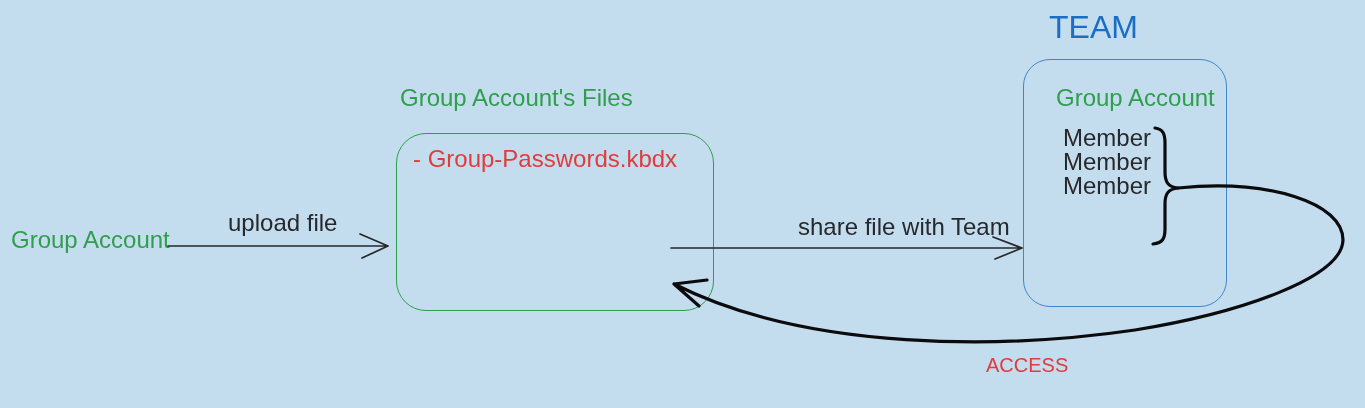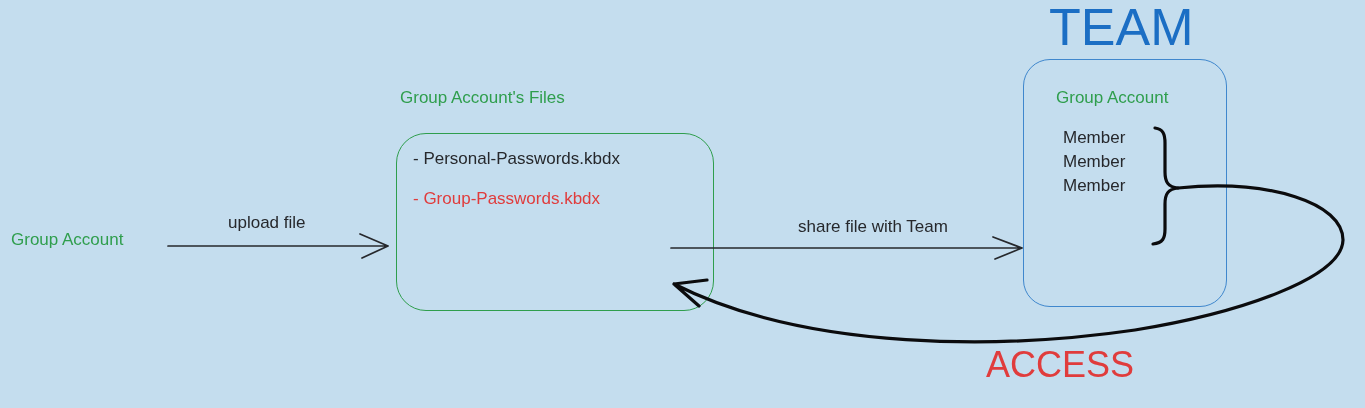--- a/index.html
+++ b/index.html
@@ -2,48 +2,47 @@
 <html style="--background: #c4ddee; --green: #2f9e4d; --blue-text: #1b6ec4; --blue-border: #3f87cd; --red: #e03c3c; --dark: #26282c;"><head>
 <meta charset="utf-8">
 <style>
   :root{
     --background:#c4ddee; --green:#2f9e4d; --blue-text:#1b6ec4;
     --blue-border:#3f87cd; --red:#e03c3c; --dark:#26282c;
   }
   html,body{margin:0;padding:0;}
   body{background:var(--background);font-family:"Liberation Sans","DejaVu Sans",sans-serif;}
   .canvas{position:relative;width:1365px;height:408px;background:var(--background);overflow:hidden;}
-  .txt{position:absolute;white-space:nowrap;font-size:17px;line-height:24px;color:var(--dark);}
+  .txt{position:absolute;white-space:nowrap;font-size:24px;line-height:24px;color:var(--dark);}
   .green{color:var(--green);}
   .red{color:var(--red);}
   .node-box{position:absolute;background:transparent;}
   .files-box{left:396px;top:133px;width:316px;height:176px;border:1.6px solid var(--green);border-radius:30px;}
   .team-box{left:1023px;top:59px;width:202px;height:246px;border:1.6px solid var(--blue-border);border-radius:27px;}
   .files-list{position:absolute;left:16px;top:13px;display:flex;flex-direction:column;gap:16px;}
   .members-list{position:absolute;left:39px;top:66px;display:flex;flex-direction:column;}
-  .team-title{position:absolute;left:1049px;top:3px;font-size:52px;line-height:48px;color:var(--blue-text);white-space:nowrap;}
-  .access-label{position:absolute;left:986px;top:348px;font-size:36px;line-height:34px;color:var(--red);white-space:nowrap;}
+  .team-title{position:absolute;left:1049px;top:3px;font-size:32px;line-height:48px;color:var(--blue-text);white-space:nowrap;}
+  .access-label{position:absolute;left:986px;top:348px;font-size:20px;line-height:34px;color:var(--red);white-space:nowrap;}
   svg.overlay{position:absolute;left:0;top:0;width:1365px;height:408px;pointer-events:none;}
   .thin-arrow{stroke:var(--dark);stroke-width:1.7;fill:none;stroke-linecap:round;}
   .thick-line{stroke:#0b0b0d;stroke-width:3.2;fill:none;stroke-linecap:round;stroke-linejoin:round;}
 </style>
 </head>
 <body>
 
 <div class="canvas">
 
   <div class="txt green" style="left:11px;top:228px;">Group Account</div>
 
   <div class="txt" style="left:228px;top:211px;">upload file</div>
 
   <div class="txt green" style="left:400px;top:86px;">Group Account's Files</div>
 
   <div class="node-box files-box">
     <div class="files-list">
-      <div class="txt" style="position:static;">- Personal-Passwords.kbdx</div>
       <div class="txt red" style="position:static;">- Group-Passwords.kbdx</div>
     </div>
   </div>
 
   <div class="txt" style="left:798px;top:215px;">share file with Team</div>
 
   <div class="team-title">TEAM</div>
 
   <div class="node-box team-box">
     <div class="txt green" style="left:32px;top:26px;">Group Account</div>

